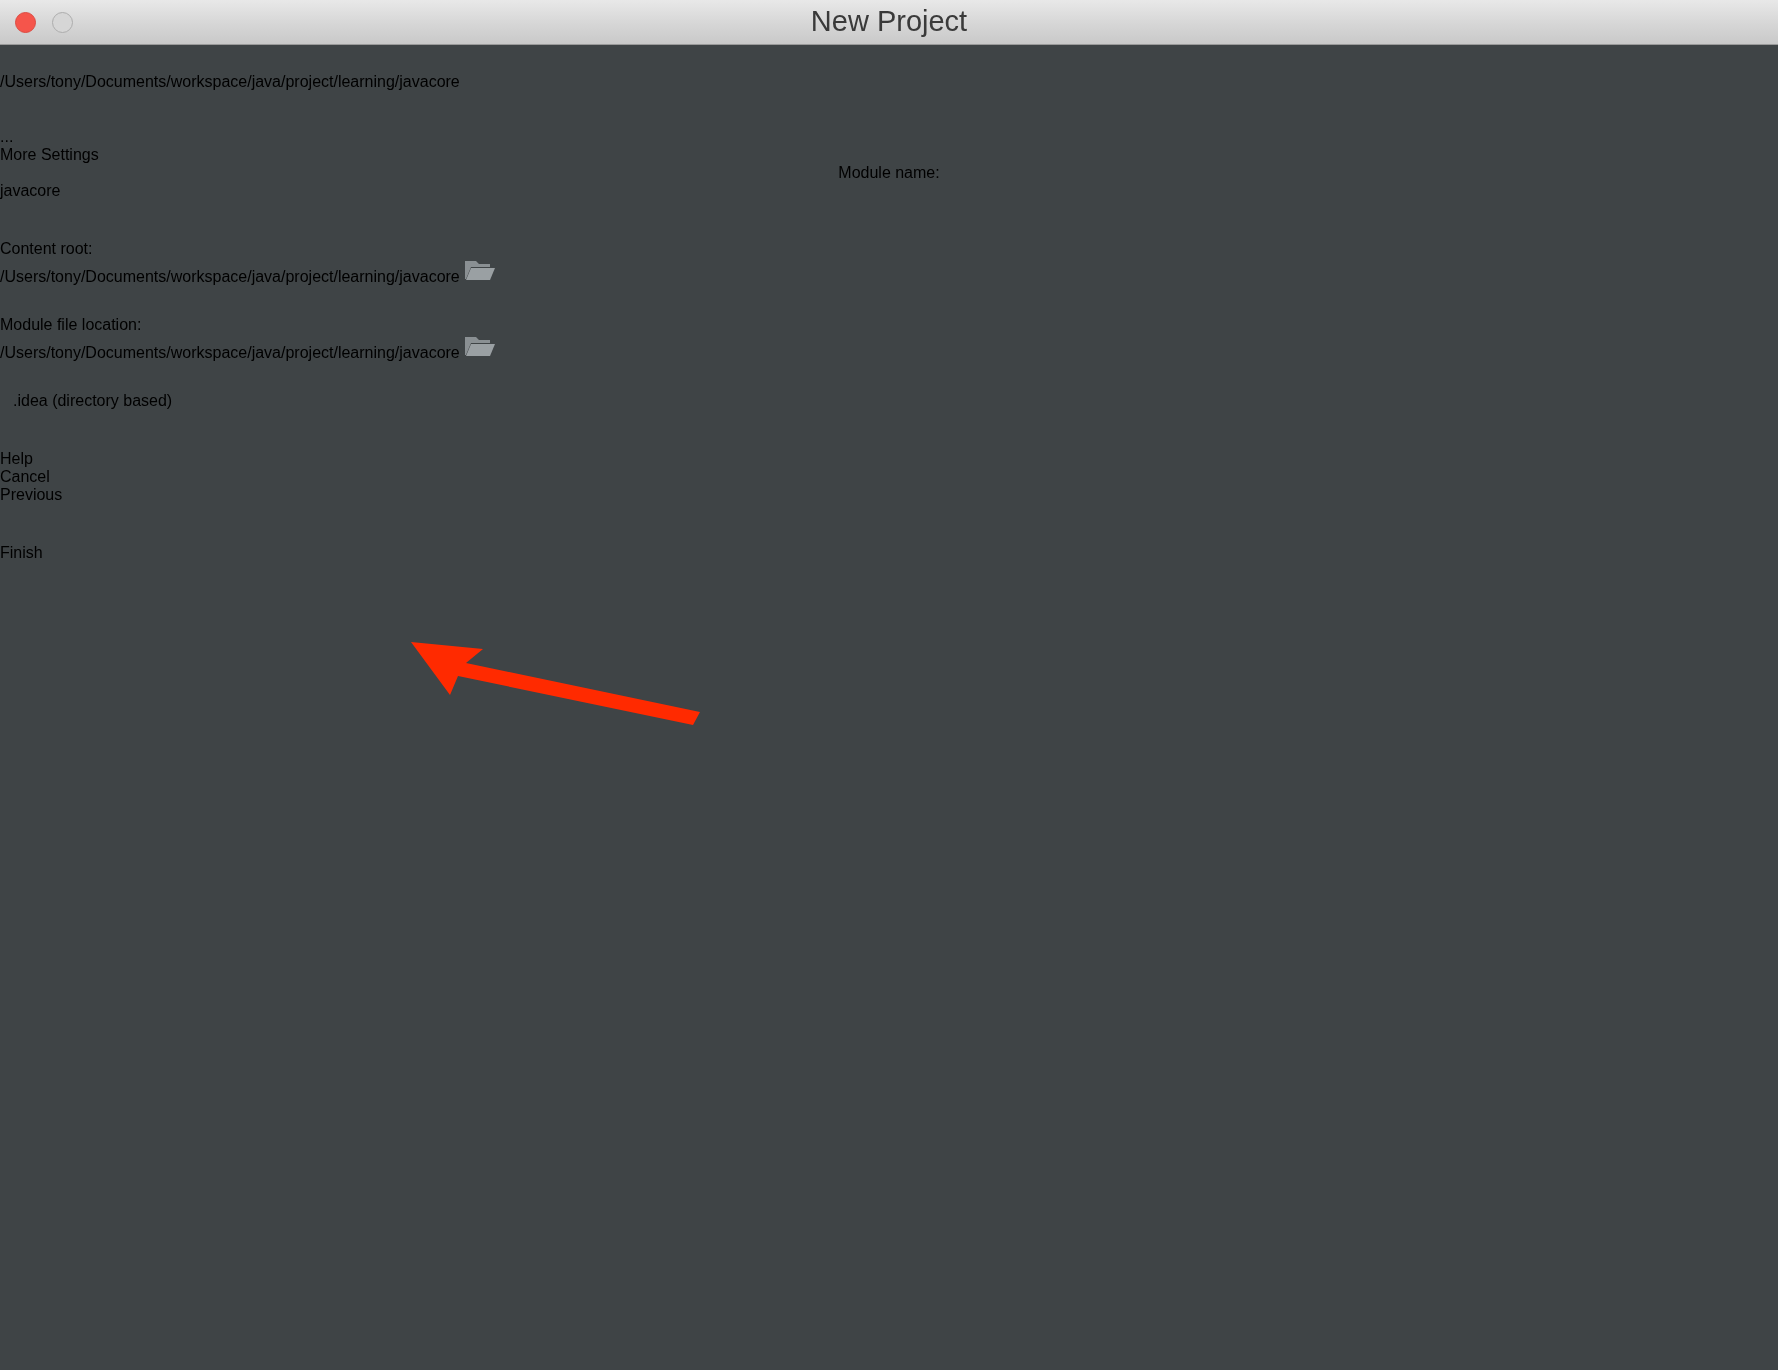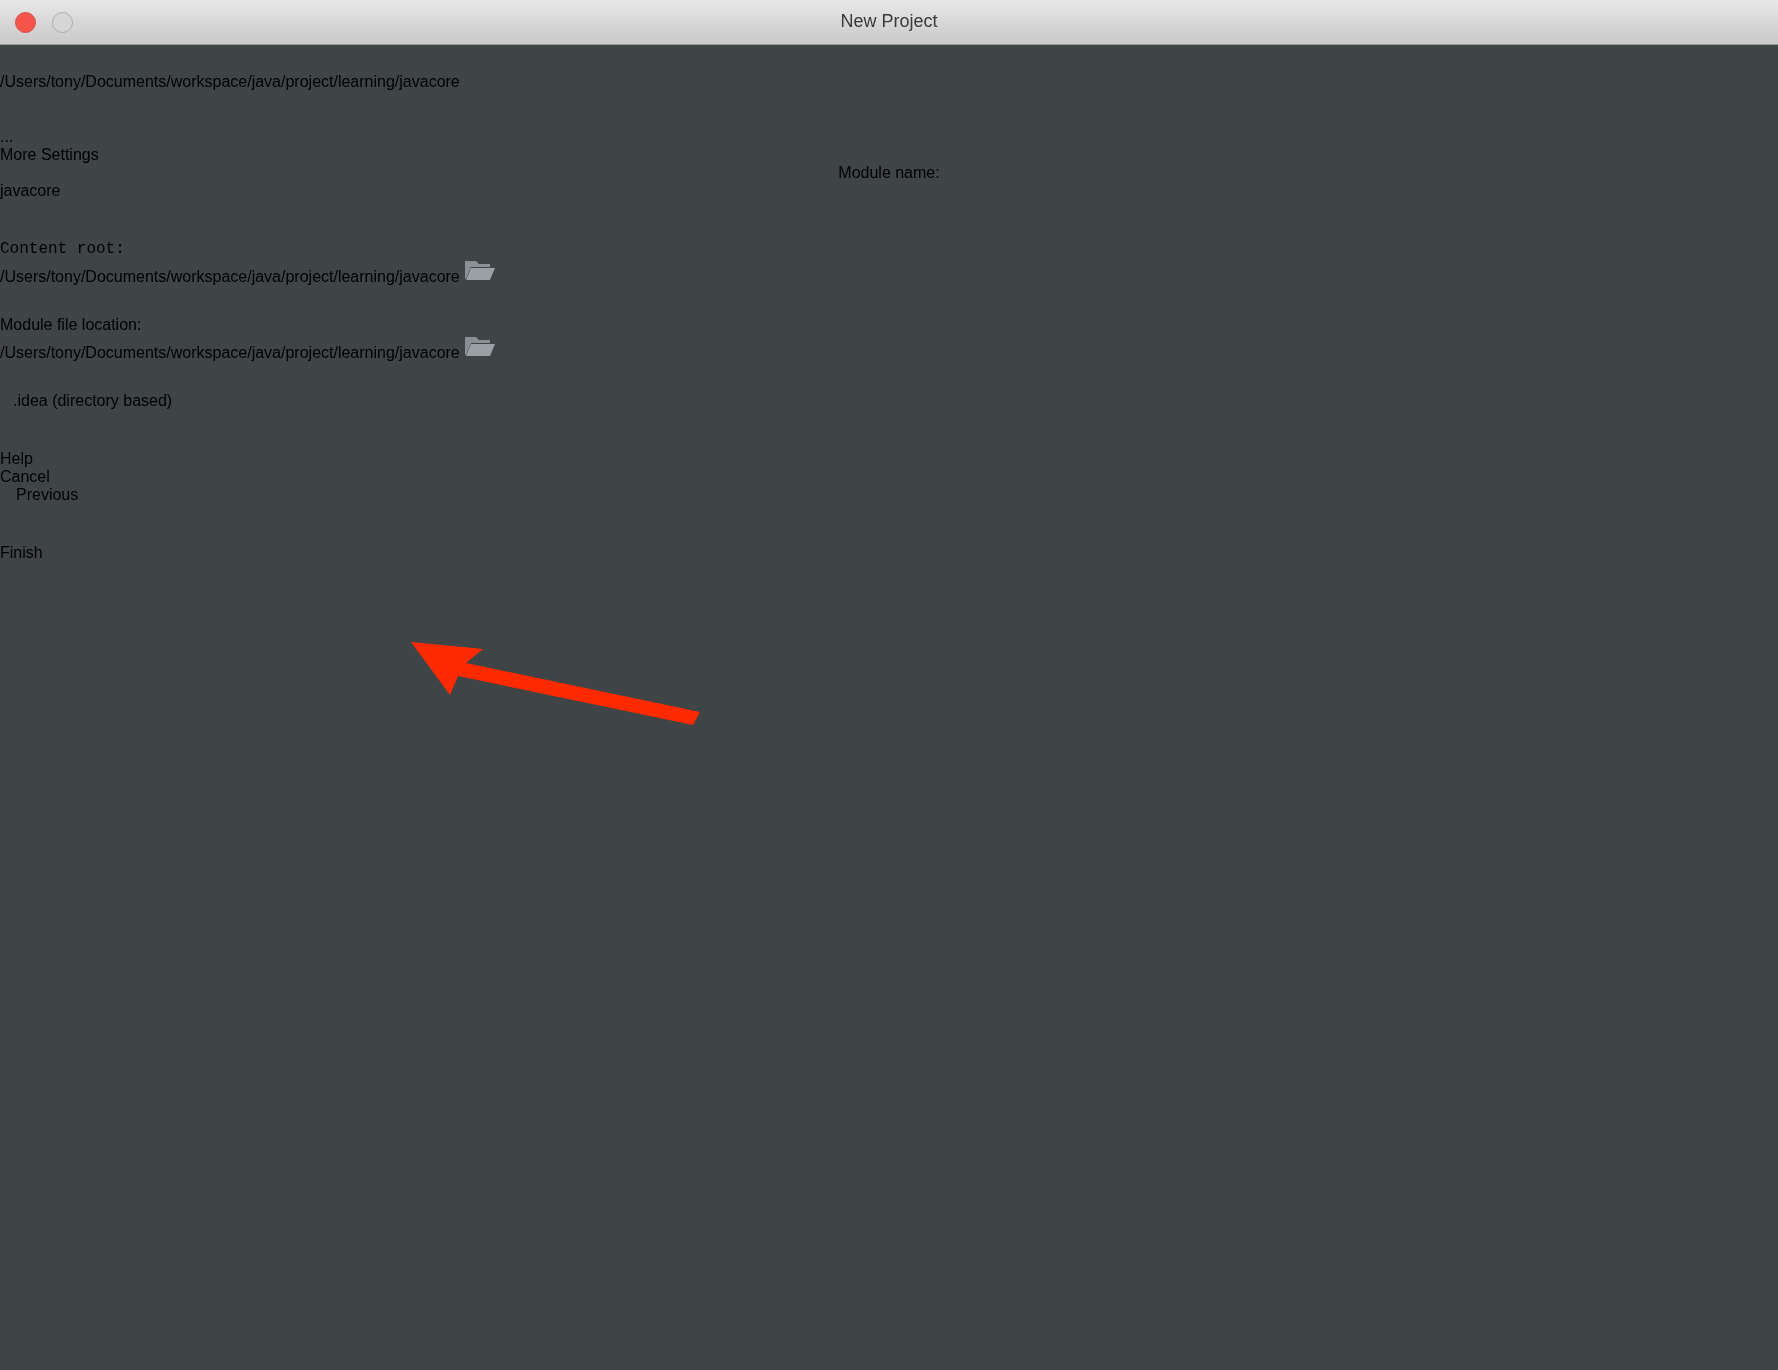--- a/index.html
+++ b/index.html
@@ -28,21 +28,21 @@
     background: linear-gradient(to bottom, #e8e8e8 0%, #d6d6d6 55%, #c9c9c9 100%);
     border-bottom: 1px solid #9a9a9a;
     box-sizing: border-box;
   }
   #title-text {
     position: absolute;
     left: 0; top: 0;
     width: 1778px;
     line-height: 43px;
     text-align: center;
-    font-size: 18px;
+    font-size: 29px;
     color: #3a3a3a;
     font-family: "Liberation Sans", sans-serif;
   }
   .traffic {
     position: absolute;
     top: 12px;
     width: 21px;
     height: 21px;
     border-radius: 50%;
     box-sizing: border-box;
@@ -226,21 +226,21 @@
 
     <div id="more-settings-row">
       <div id="ms-triangle"></div>
       <div id="ms-label">More Settings</div>
       <div id="ms-line"></div>
     </div>
 
     <div class="row-label" style="left:66px; top:908px;text-align:center;">Module name:</div>
     <div class="textfield" style="left:346px; top:896px; width:1400px; height:58px;">javacore</div>
 
-    <div class="row-label" style="left:66px; top:993px;font-family:Liberation Mono, monospace;">Content root:</div>
+    <div class="row-label" style="left:66px; top:993px;">Content root:</div>
     <div class="textfield" style="left:346px; top:981px; width:1400px; height:58px;">
       <span>/Users/tony/Documents/workspace/java/project/learning/javacore</span>
       <span class="folder-icon">
         <svg width="32" height="24" viewBox="0 0 32 24" xmlns="http://www.w3.org/2000/svg">
           <path d="M1 3 H12 L15 6 H26 V9 H7 L2 21 H1 Z" fill="#8a9093"></path>
           <path d="M7 10 H31 L26 22 H2 Z" fill="#9aa0a3"></path>
         </svg>
       </span>
     </div>
 
@@ -255,21 +255,21 @@
       </span>
     </div>
 
     <div class="dropdown" style="left:346px; top:1151px; width:1400px; height:58px;margin-left:13px;">
       <span>.idea (directory based)</span>
       <span class="dd-arrow"></span>
     </div>
 
     <div class="btn" style="left:40px; top:1258px; width:182px;">Help</div>
     <div class="btn" style="left:247px; top:1258px; width:182px;">Cancel</div>
-    <div class="btn" style="left:1355px; top:1258px; width:188px;padding-left:16px;">Previous</div>
+    <div class="btn" style="left:1355px; top:1258px; width:188px;">Previous</div>
     <div class="btn primary" style="left:1568px; top:1258px; width:180px;margin-top:40px;">Finish</div>
 
   </div>
 
   
   <svg class="arrow-svg" style="left:0; top:0;" width="1778" height="1370">
     <polygon points="411,80 483,87 466,101 700,150 693,163 458,114 450,133" fill="#ff2a00"></polygon>
   </svg>
 
   

